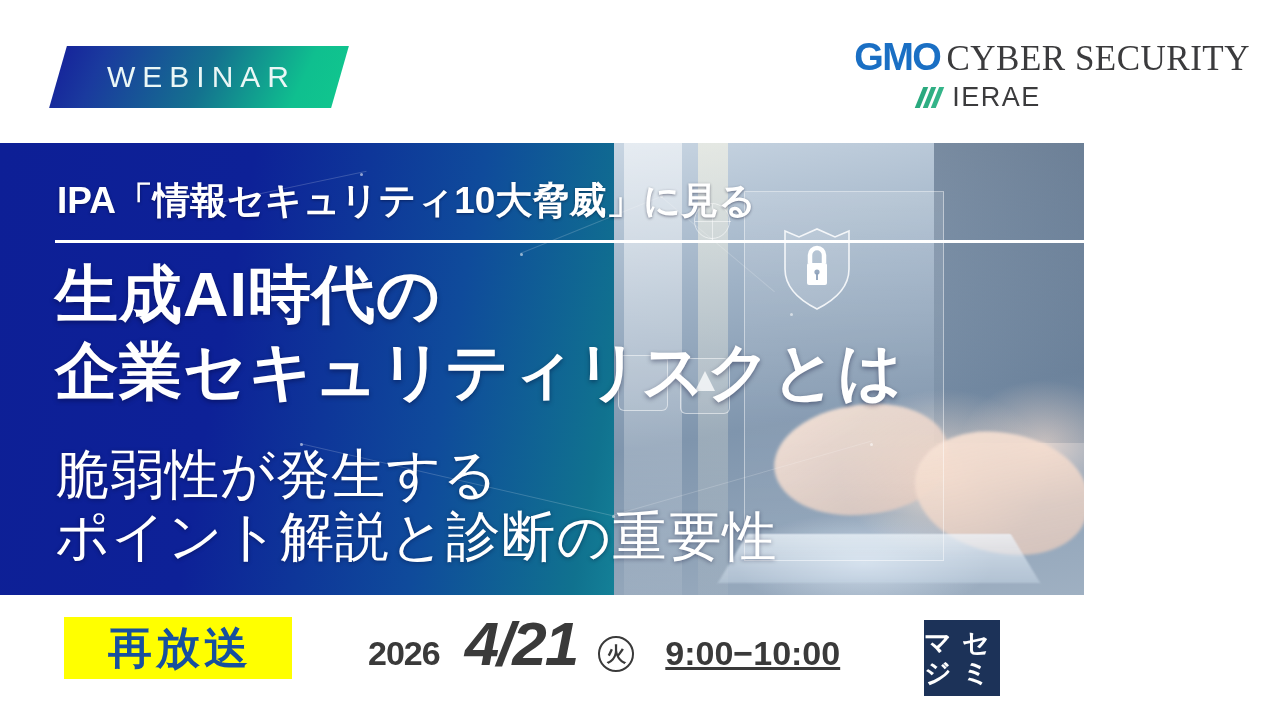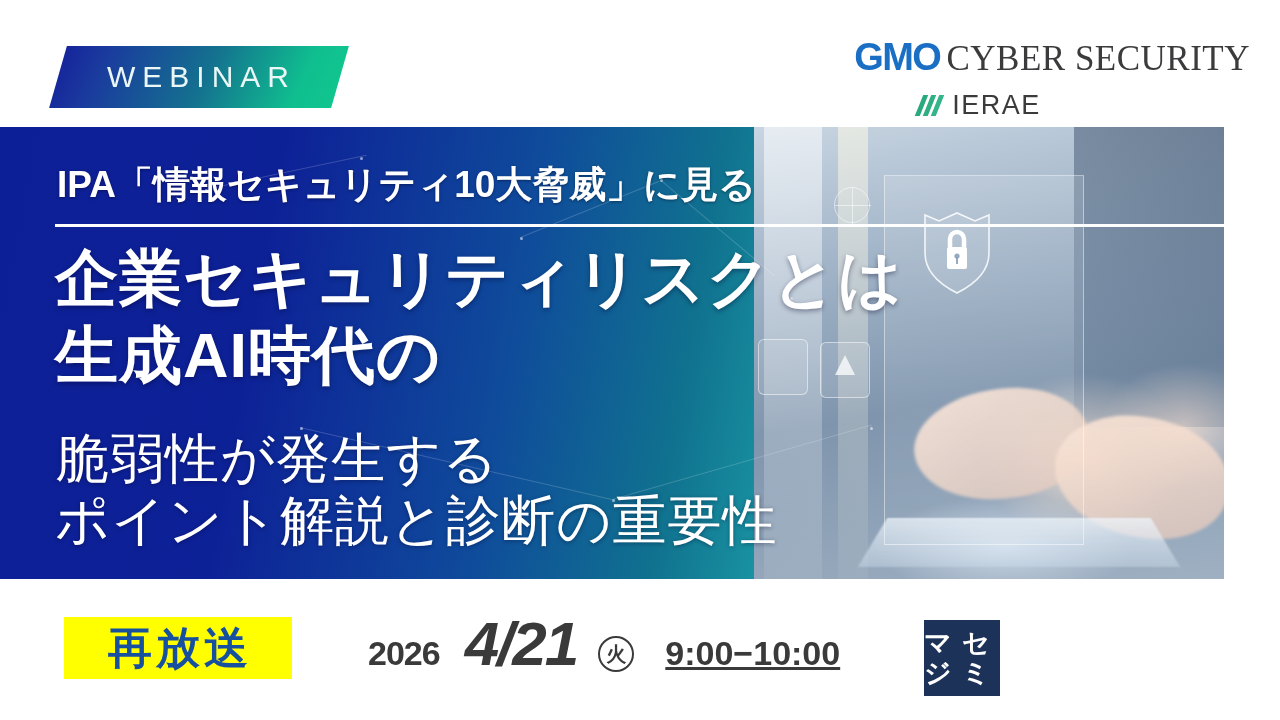--- a/index.html
+++ b/index.html
@@ -51,42 +51,42 @@
   .cyber-word{
     color:#3b3b3d;
     font-family:"Liberation Serif","DejaVu Serif",serif;
     font-size:35px;
     letter-spacing:0.5px;
     line-height:38px;
     margin-left:6px;
   }
   .logo-row2{
     display:flex; align-items:center; justify-content:center;
-    margin-top:12px; padding-right:120px;
+    margin-top:4px; padding-right:120px;
   }
   .ierae-mark{
     display:inline-flex; align-items:center; margin-right:9px;
   }
   .ierae-mark i{
     display:block; width:5px; height:21px;
     background:#2aa97e; transform:skewX(-22deg);
     margin-right:3px;
   }
   .ierae-mark i.s2{ height:21px; background:#2fae83; }
   .ierae-mark i.s3{ height:21px; background:#34b489; }
   .ierae-word{
     color:#3b3b3d;
     font-size:27px;
     letter-spacing:1.5px;
     line-height:27px;
   }
 
   
   .hero{
-    position:absolute; left:0; top:127px; width:1224px; height:452px;
+    position:absolute; left:0; top:143px; width:1084px; height:452px;
     overflow:hidden;
     background:
       linear-gradient(100deg,
         #0d1f96 0%,
         #0d2197 22%,
         #0f4b9b 42%,
         #10728f 56%,
         #1b9aa6 66%,
         rgba(110,175,195,0.35) 76%,
         rgba(255,255,255,0.05) 86%,
@@ -301,22 +301,22 @@
     <span class="ln" style="left:520px;top:110px;width:150px;transform:rotate(-22deg)"></span>
     <span class="ln" style="left:660px;top:52px;width:150px;transform:rotate(40deg)"></span>
     <span class="ln" style="left:300px;top:300px;width:320px;transform:rotate(13deg)"></span>
     <span class="ln" style="left:612px;top:372px;width:270px;transform:rotate(-16deg)"></span>
   </div>
 
   <div class="hero-text">
     <div class="eyebrow">IPA「情報セキュリティ10大脅威」に見る</div>
     <div class="rule"></div>
     <div class="headline">
+      <div>生成AI時代の</div>
       <div>企業セキュリティリスクとは</div>
-      <div>生成AI時代の</div>
     </div>
     <div class="subline">
       <div>脆弱性が発生する</div>
       <div>ポイント解説と診断の重要性</div>
     </div>
   </div>
 
 </div>
 
 <div class="footer">

